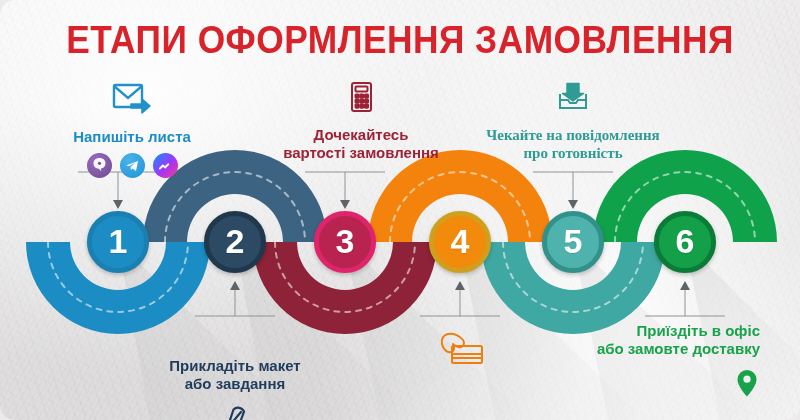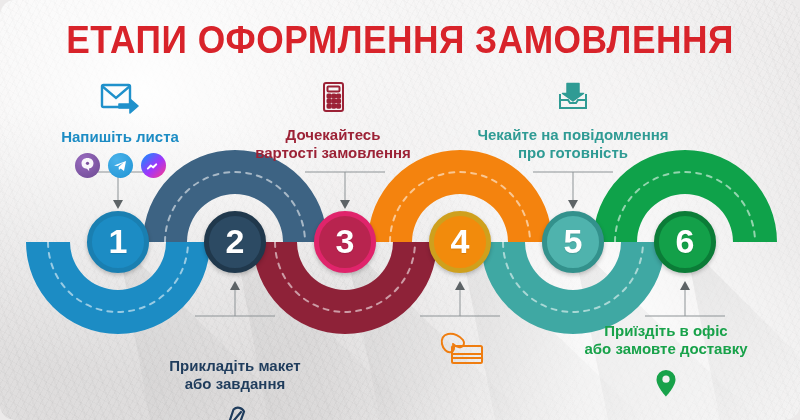--- a/index.html
+++ b/index.html
@@ -157,21 +157,21 @@
   <div class="node" style="left:429px;top:211px;background:#f28b0c;border:5px solid #cfa01d;box-shadow:0 2px 4px rgba(0,0,0,.22);">
     <span class="num">4</span>
   </div>
   <div class="node" style="left:542px;top:211px;background:#4fb3ad;border:5px solid #33918c;box-shadow:0 2px 4px rgba(0,0,0,.22);">
     <span class="num">5</span>
   </div>
   <div class="node" style="left:654px;top:211px;background:#13a049;border:5px solid #0b7c37;box-shadow:0 2px 4px rgba(0,0,0,.22);">
     <span class="num">6</span>
   </div>
 
-  <div class="lab" style="left:20px;top:80px;width:200px;color:#1c8cc4;">
+  <div class="lab" style="left:32px;top:80px;width:200px;color:#1c8cc4;">
     <span class="ico">
       <svg width="46" height="36" viewBox="0 0 46 36" fill="none" stroke="#2091cb" stroke-width="2.4">
         <rect x="5" y="5" width="28" height="22" rx="1.5"></rect>
         <path d="M5 6 L19 18 L33 6"></path>
         <path d="M22 24 L33 24 L33 19 L41 26 L33 33 L33 28 L22 28 Z" fill="#2091cb" stroke="#2091cb" stroke-width="1.6" stroke-linejoin="round"></path>
       </svg>
     </span>
     <span class="txt" style="margin-top:8px;">Напишіть листа</span>
     <div class="socials">
       <span class="soc" style="background:radial-gradient(circle at 35% 30%,#9a6bc0,#6c4a91);position:relative;">
@@ -186,41 +186,41 @@
           </svg>
       </span>
       <span class="soc" style="background:linear-gradient(135deg,#0695ff 0%,#a334fa 55%,#ff3b84 100%);">
         <svg width="25" height="25" viewBox="0 0 25 25">
             <path d="M6.8 15.6l3-3.2 2.2 1.8 3.3-2.9-3 3.2-2.2-1.8z" fill="#fff" stroke="#fff" stroke-width="1.8" stroke-linejoin="round"></path>
           </svg>
       </span>
     </div>
   </div>
 
-  <div class="lab" style="left:233px;top:80px;width:200px;color:#9c2236;">
+  <div class="lab" style="left:261px;top:80px;width:200px;color:#9c2236;">
     <span class="ico">
       <svg width="30" height="34" viewBox="0 0 30 34" fill="none" stroke="#9c2236" stroke-width="2">
         <rect x="6" y="3" width="19" height="28" rx="2"></rect>
         <rect x="9.5" y="6.5" width="12" height="5" rx="1"></rect>
         <rect x="9.5" y="14.5" width="3.2" height="3.2" rx=".6" fill="#9c2236"></rect>
         <rect x="14.2" y="14.5" width="3.2" height="3.2" rx=".6" fill="#9c2236"></rect>
         <rect x="18.9" y="14.5" width="3.2" height="3.2" rx=".6" fill="#9c2236"></rect>
         <rect x="9.5" y="19.5" width="3.2" height="3.2" rx=".6" fill="#9c2236"></rect>
         <rect x="14.2" y="19.5" width="3.2" height="3.2" rx=".6" fill="#9c2236"></rect>
         <rect x="18.9" y="19.5" width="3.2" height="3.2" rx=".6" fill="#9c2236"></rect>
         <rect x="9.5" y="24.5" width="3.2" height="3.2" rx=".6" fill="#9c2236"></rect>
         <rect x="14.2" y="24.5" width="3.2" height="3.2" rx=".6" fill="#9c2236"></rect>
         <rect x="18.9" y="24.5" width="3.2" height="3.2" rx=".6" fill="#9c2236"></rect>
       </svg>
     </span>
     <span class="txt" style="margin-top:8px;">Дочекайтесь
 вартості замовлення</span>
   </div>
 
-  <div class="lab" style="left:443px;top:80px;width:260px;color:#2f9b94;">
+  <div class="lab" style="left:443px;top:80px;width:260px;color:#2f9b94;font-family:Liberation Serif, serif;">
     <span class="ico">
       <svg width="36" height="34" viewBox="0 0 36 34" fill="none" stroke="#2f9b94" stroke-width="2">
         <path d="M11 4 h14 v12 h5 l-12 0" stroke="none"></path>
         <path d="M12 3.5 h12 v10 h4.5 L18 21 7.5 13.5 H12 Z" fill="#2f9b94" stroke="#2f9b94" stroke-width="1.5" stroke-linejoin="round"></path>
         <path d="M5 14 v14 h26 V14"></path>
         <path d="M5 20 h8 l2 3 h6 l2 -3 h8"></path>
       </svg>
     </span>
     <span class="txt" style="margin-top:8px;">Чекайте на повідомлення
 про готовність</span>
@@ -240,21 +240,21 @@
     <span class="ico" style="margin-top:8px;">
       <svg width="54" height="36" viewBox="0 0 54 36" fill="none" stroke="#ef7d10" stroke-width="2" stroke-linejoin="round">
         <rect x="14" y="16" width="30" height="17" rx="1.5"></rect>
         <path d="M14 24 h30"></path>
         <path d="M14 28 h30"></path>
         <path d="M10 4 c6 -1 12 2 15 6 c2 3 1 6 -2 7 c-3 1 -6 -1 -8 -3 c2 4 1 7 -2 8 c-4 1 -8 -3 -9 -8 c-1 -5 1 -9 6 -10 z" fill="none"></path>
       </svg>
     </span>
   </div>
 
-  <div class="lab" style="left:560px;top:322px;width:212px;color:#18a24a;">
+  <div class="lab" style="left:548px;top:322px;width:212px;color:#18a24a;text-align:right;">
     <span class="txt">Приїздіть в офіс
 або замовте доставку</span>
     <span class="ico" style="margin-top:10px;">
       <svg width="26" height="32" viewBox="0 0 26 32">
         <path d="M13 2 a9.5 9.5 0 0 1 9.5 9.5 c0 7 -9.5 17 -9.5 17 S3.5 18.5 3.5 11.5 A9.5 9.5 0 0 1 13 2 z" fill="#18a24a"></path>
         <circle cx="13" cy="11.2" r="3.6" fill="#f1f0f0"></circle>
       </svg>
     </span>
   </div>
 

